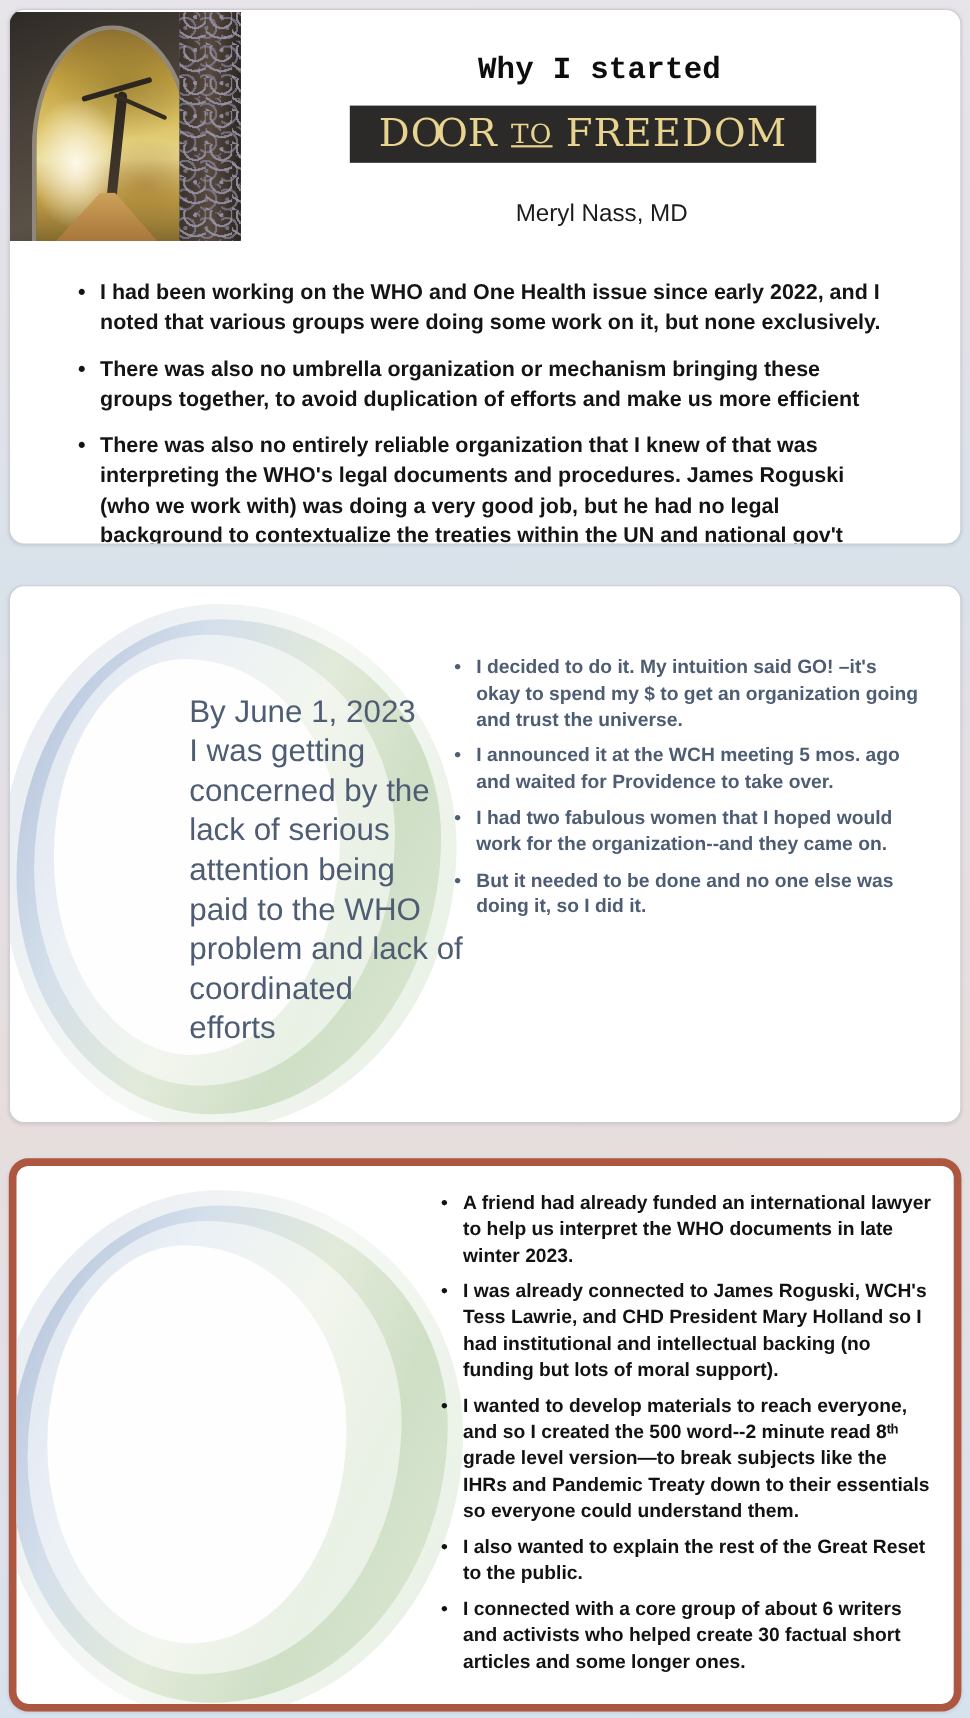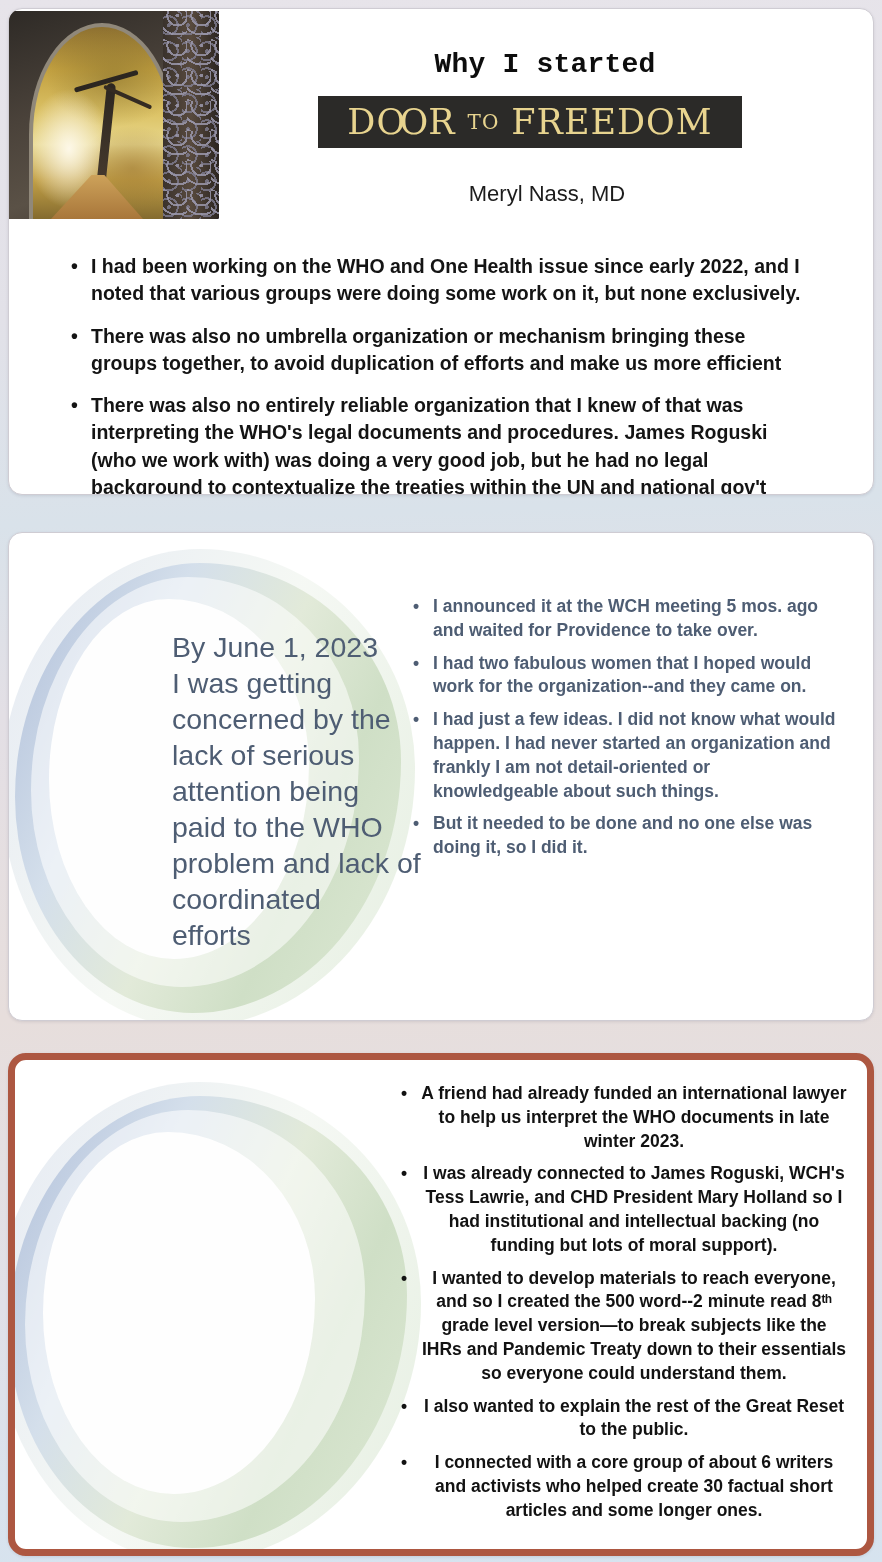--- a/index.html
+++ b/index.html
@@ -46,35 +46,35 @@
       linear-gradient(90deg,#3a322c,#584a3e 50%,#2b2521);
     background-size:24px 30px,19px 26px,100% 100%;}
 
   
   .s1-title{position:absolute;left:218px;right:10px;top:40px;margin:0;text-align:center;
     font-size:28px;font-weight:700;color:#0d0d0d;letter-spacing:.2px;font-family:Liberation Mono, monospace;}
   .logo-banner{position:absolute;left:309px;top:87px;width:424px;height:52px;
     background:var(--logo-bg,#2b2a28);color:var(--logo-gold,#e8d48f);
     display:flex;align-items:center;justify-content:center;
     font-family:"DejaVu Serif","Liberation Serif",serif;font-size:35px;letter-spacing:1px;white-space:nowrap;}
-  .logo-to{font-size:20px;margin:0 12px;letter-spacing:1px;}
+  .logo-to{font-size:24px;margin:0 12px;letter-spacing:1px;text-decoration:underline;}
   .oo{letter-spacing:-0.16em;margin-right:0.16em;}
   .s1-author{position:absolute;left:222px;right:10px;top:172px;text-align:center;
     font-size:22px;color:#1c1c1c;}
 
   
   .bullets{list-style:none;margin:0;padding:0;position:absolute;font-weight:bold;}
   .bullets li{position:relative;padding-left:26px;}
   .bullets li::before{content:"\2022";position:absolute;left:6px;}
   .s1-bullets{top:244px;left:56px;width:742px;}
   .s1-bullets li{font-size:19.5px;line-height:1.4;color:#141414;margin-bottom:15px;}
   .s2-bullets{top:62px;left:398px;width:432px;}
   .s2-bullets li{font-size:17.5px;line-height:1.36;color:var(--slate-text,#4e5d73);margin-bottom:9px;}
   .s3-bullets{top:22px;left:380px;width:452px;}
-  .s3-bullets li{font-size:17.5px;line-height:1.36;color:#121212;margin-bottom:9px;text-align:center;}
+  .s3-bullets li{font-size:17.5px;line-height:1.36;color:#121212;margin-bottom:9px;}
 
   
   .blob{position:absolute;}
   .b-halo{position:absolute;inset:-14px;border-radius:48% 52% 54% 46% / 50% 46% 54% 50%;
     background:linear-gradient(115deg,rgba(185,199,222,.35) 5%,rgba(223,233,219,.30) 50%,rgba(200,220,190,.40) 90%);}
   .b-outer{position:absolute;inset:0;border-radius:48% 52% 54% 46% / 52% 44% 56% 48%;
     background:linear-gradient(115deg,#b9c7de 8%,#d4dfeb 30%,#e2ead9 52%,#cfdfc6 72%,#dbe7d2 95%);}
   .b-mid{position:absolute;inset:14px 42px 26px 16px;border-radius:48% 52% 54% 46% / 52% 44% 56% 48%;
     background:rgba(255,255,255,.55);}
   .b-inner{position:absolute;inset:36px 92px 54px 34px;border-radius:46% 54% 52% 48% / 50% 46% 54% 50%;
@@ -126,23 +126,23 @@
     <div class="s2-heading preline">By June 1, 2023
 I was getting
 concerned by the
 lack of serious
 attention being
 paid to the WHO
 problem and lack of
 coordinated
 efforts</div>
     <ul class="bullets s2-bullets">
+      <li>I decided to do it.  My intuition said GO! –it's okay to spend my $ to get an organization going and trust the universe.</li>
       <li>I announced it at the WCH meeting 5 mos. ago and waited for Providence to take over.</li>
       <li>I had two fabulous women that I hoped would work for the organization--and they came on.</li>
-      <li>I had just a few ideas.  I did not know what would happen.  I had never started an organization and frankly I am not detail-oriented or knowledgeable about such things.</li>
       <li>But it needed to be done and no one else was doing it, so I did it.</li>
     </ul>
   </section>
 
   <section id="slide3" class="slide">
     <div class="blob blob3">
       <div class="b-halo"></div>
       <div class="b-outer"></div>
       <div class="b-mid"></div>
       <div class="b-inner"></div>

